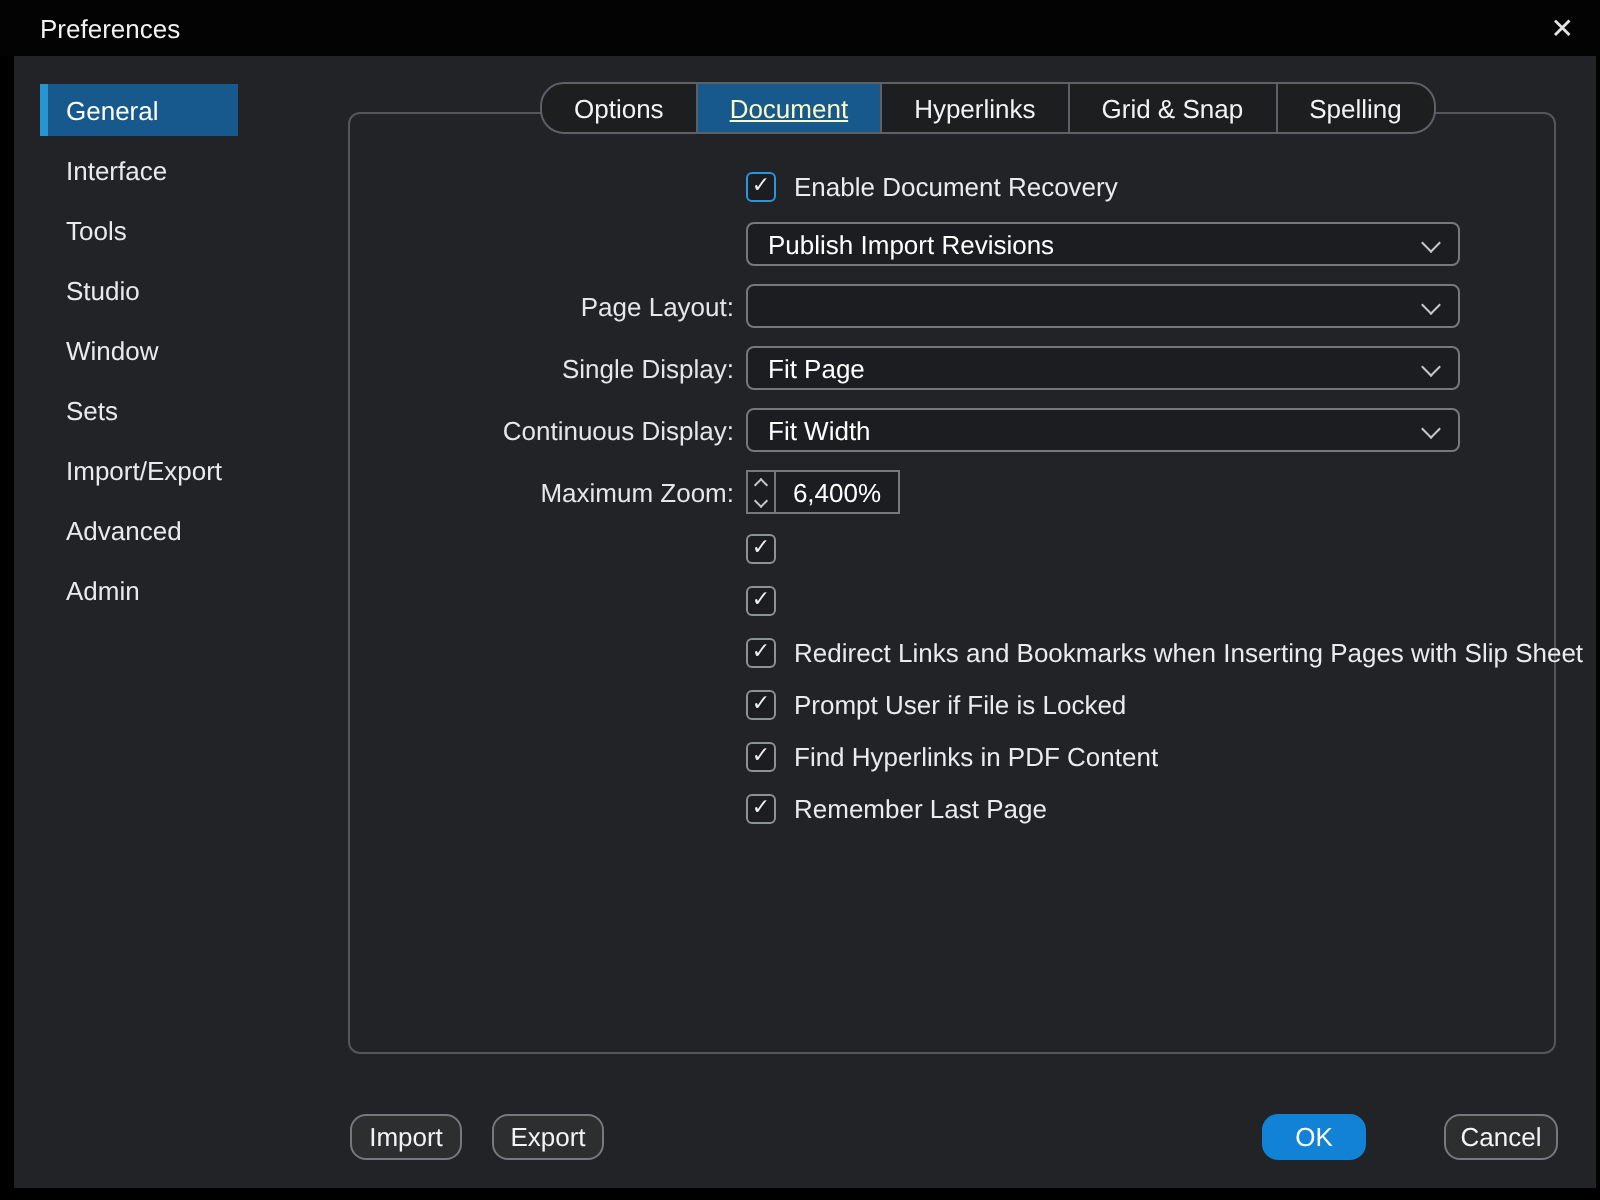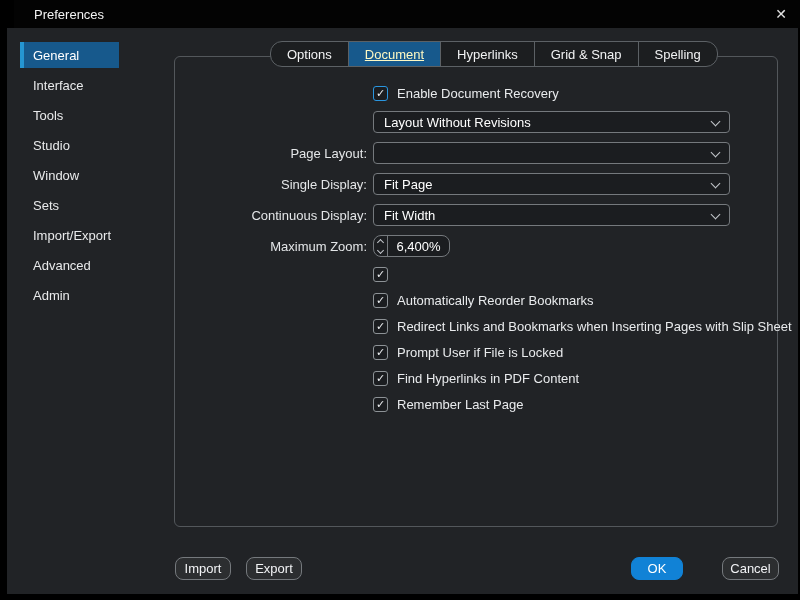--- a/index.html
+++ b/index.html
@@ -1,20 +1,20 @@
 <!DOCTYPE html>
 <html><head>
 <meta charset="utf-8">
 <style>
   html,body{margin:0;padding:0;background:#000;}
   *{box-sizing:border-box;}
   .window{position:relative;width:800px;height:600px;background:#000;overflow:hidden;
           font-family:"Liberation Sans",sans-serif;-webkit-font-smoothing:antialiased;}
   
-  .titlebar{position:absolute;top:0;left:0;right:0;height:28px;background:#030303;margin-left:14px;}
+  .titlebar{position:absolute;top:0;left:0;right:0;height:28px;background:#030303;}
   .title{position:absolute;left:20px;top:0;height:28px;display:flex;align-items:center;
          font-size:13px;color:#f2f2f2;}
   .close{position:absolute;right:13px;top:0;height:28px;display:flex;align-items:center;
          font-size:14px;color:#e3e3e3;cursor:default;}
   
   .backdrop{position:absolute;left:7px;top:28px;right:2px;bottom:6px;background:#212326;}
   
   .side-item{position:absolute;left:20px;width:99px;height:26px;display:flex;align-items:center;
              padding-left:13px;font-size:13px;color:#e9eaeb;cursor:default;}
   .side-item.selected{background:#17598c;border-left:4px solid #2596d2;padding-left:9px;color:#fff;}
@@ -38,21 +38,21 @@
              border-right:1.5px solid #c3c7cb;border-bottom:1.5px solid #c3c7cb;
              transform:rotate(45deg);}
   .check-row{position:absolute;left:373px;height:15px;display:flex;align-items:center;gap:9px;
              font-size:13px;color:#e9ebed;z-index:3;cursor:default;white-space:nowrap;}
   .checkbox{width:15px;height:15px;border:1px solid #8d9296;border-radius:3px;background:#1b1d20;
             display:flex;align-items:center;justify-content:center;font-size:11px;line-height:11px;
             color:#eceef0;flex:0 0 auto;}
   .checkbox.focus{border-color:#2a96e0;}
   
   .spinner{position:absolute;left:373px;top:235px;width:77px;height:22px;background:#1b1d20;
-           border:1px solid #75797d;border-radius:8px;display:flex;z-index:3;}
+           border:1px solid #75797d;border-radius:0;display:flex;z-index:3;}
   .spin-btns{width:14px;border-right:1px solid #75797d;display:flex;flex-direction:column;}
   .spin-up,.spin-down{flex:1;display:flex;align-items:center;justify-content:center;cursor:default;}
   .spin-up i{width:5px;height:5px;border-right:1.2px solid #c3c7cb;border-bottom:1.2px solid #c3c7cb;
              transform:rotate(-135deg);margin-top:2px;}
   .spin-down i{width:5px;height:5px;border-right:1.2px solid #c3c7cb;border-bottom:1.2px solid #c3c7cb;
              transform:rotate(45deg);margin-top:-2px;}
   .spin-value{flex:1;display:flex;align-items:center;justify-content:center;font-size:13px;color:#fff;}
   
   .btn{position:absolute;top:557px;height:23px;background:#2c2e30;border:1px solid #75797d;
        border-radius:8px;color:#f2f3f5;font-size:13px;display:flex;align-items:center;
@@ -110,21 +110,21 @@
   </div>
 
   <div class="check-row" style="top:86px">
     <span class="checkbox focus">
       <span>✓</span>
     </span>
     <span>Enable Document Recovery</span>
   </div>
 
   <div class="dropdown" style="top:111px">
-    <span>Layout Without Revisions</span>
+    <span>Publish Import Revisions</span>
     <i class="chev-down"></i>
   </div>
 
   <div class="flabel" style="top:142px">Page Layout:</div>
   <div class="dropdown" style="top:142px">
     <i class="chev-down"></i>
   </div>
 
   <div class="flabel" style="top:173px">Single Display:</div>
   <div class="dropdown" style="top:173px">
@@ -153,21 +153,20 @@
 
   <div class="check-row" style="top:267px">
     <span class="checkbox">
       <span>✓</span>
     </span>
   </div>
   <div class="check-row" style="top:293px">
     <span class="checkbox">
       <span>✓</span>
     </span>
-    <span>Automatically Reorder Bookmarks</span>
   </div>
   <div class="check-row" style="top:319px">
     <span class="checkbox">
       <span>✓</span>
     </span>
     <span>Redirect Links and Bookmarks when Inserting Pages with Slip Sheet</span>
   </div>
   <div class="check-row" style="top:345px">
     <span class="checkbox">
       <span>✓</span>

